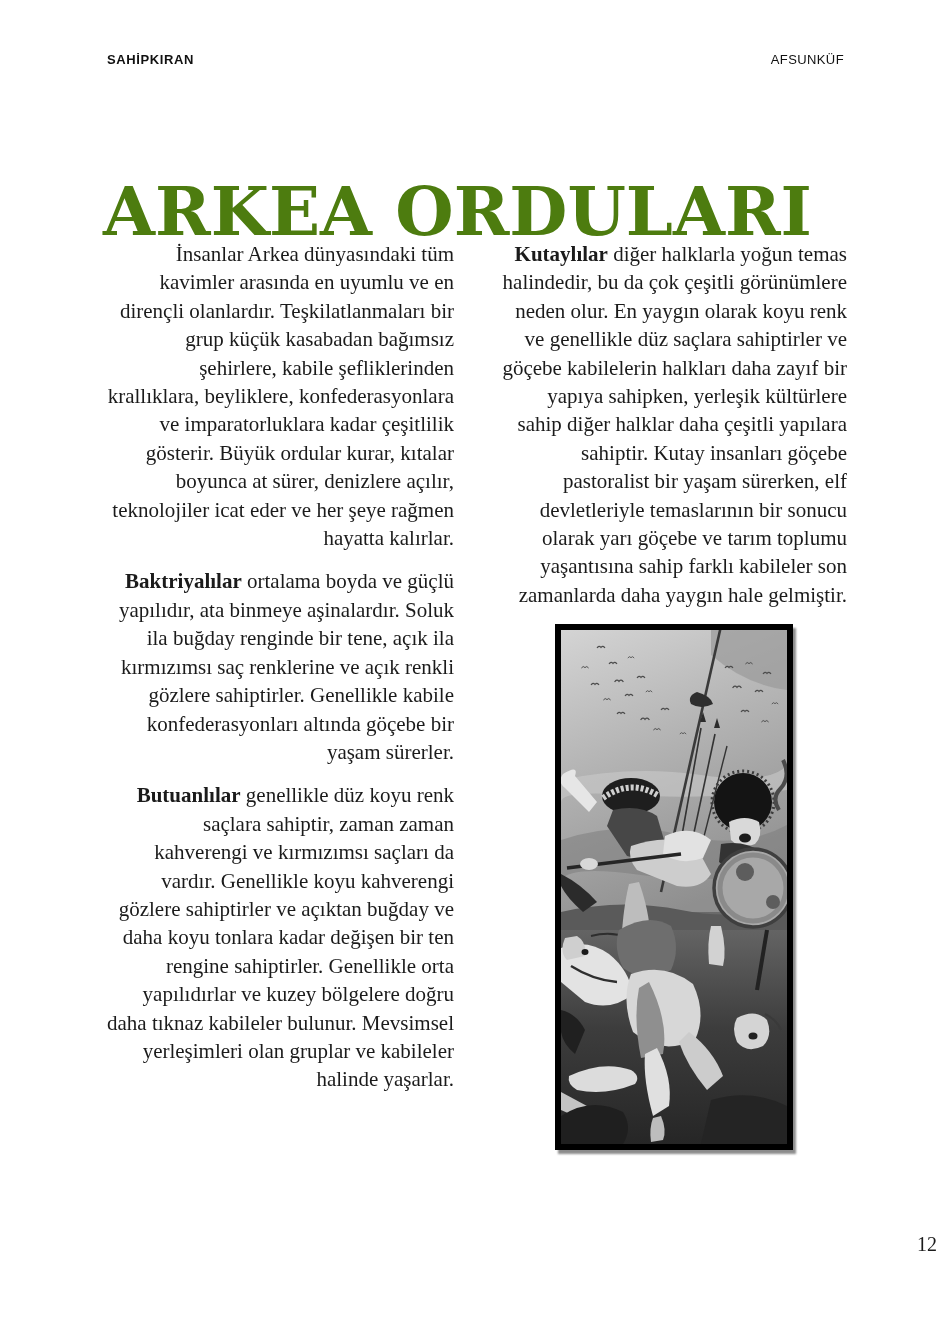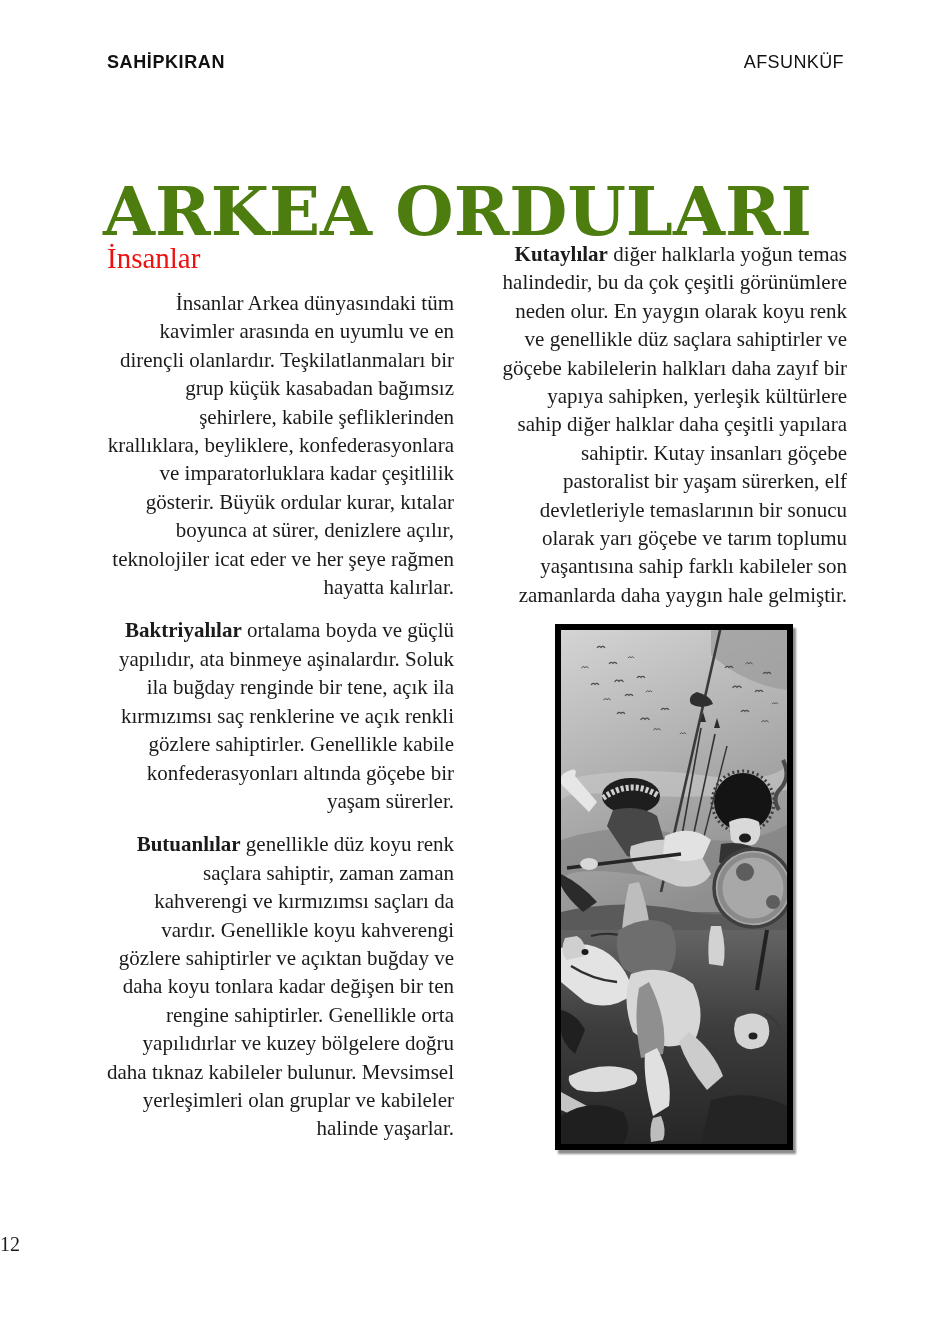--- a/index.html
+++ b/index.html
@@ -9,21 +9,21 @@
     margin:0 auto;
     background:#ffffff;
     font-family:"Liberation Serif", serif;
     color:#1b1b1b;
     overflow:hidden;
   }
   .running-header {
     position:absolute; top:52px; left:107px; right:93px;
     display:flex; justify-content:space-between; align-items:baseline;
     font-family:"Liberation Sans", sans-serif;
-    font-size:18px; color:#111;
+    font-size:13px; color:#111;
   }
   .running-header .hl { font-weight:bold; letter-spacing:0.6px; }
   .running-header .hr { font-weight:normal; letter-spacing:0.4px; }
   .doc-title {
     position:absolute; top:130px; left:103px; width:760px;
     font-family:"DejaVu Serif", serif;
     font-weight:bold;
     font-size:67px; line-height:74px;
     letter-spacing:0px;
     color:#4d7c0f;
@@ -49,40 +49,39 @@
   .figure-frame {
     margin:13px auto 0 auto;
     width:226px; height:514px;
     border:6px solid #000;
     box-shadow:3px 4px 2px rgba(0,0,0,0.45);
     background:#b9b9b9;
   }
   .figure-frame svg { display:block; width:226px; height:514px; }
   .page-number {
     position:absolute; top:1233px; left:0; width:937px;
-    text-align:left;
+    text-align:right;
     font-size:20px; color:#1b1b1b;
   }
 </style>
 </head>
 <body>
 
 <div class="page">
 
   <div class="running-header">
     <span class="hl">SAHİPKIRAN</span>
     <span class="hr">AFSUNKÜF</span>
   </div>
 
   <h1 class="doc-title">ARKEA ORDULARI</h1>
 
   <div class="columns">
 
     <div class="col">
-      <h2 class="section-heading">İnsanlar</h2>
       <p class="body-par"><b></b><span>İnsanlar Arkea dünyasındaki tüm kavimler arasında en uyumlu ve en dirençli olanlardır. Teşkilatlanmaları bir grup küçük kasabadan bağımsız şehirlere, kabile şefliklerinden krallıklara, beyliklere, konfederasyonlara ve imparatorluklara kadar çeşitlilik gösterir. Büyük ordular kurar, kıtalar boyunca at sürer, denizlere açılır, teknolojiler icat eder ve her şeye rağmen hayatta kalırlar.</span></p>
       <p class="body-par"><b>Baktriyalılar</b><span> ortalama boyda ve güçlü yapılıdır, ata binmeye aşinalardır. Soluk ila buğday renginde bir tene, açık ila kırmızımsı saç renklerine ve açık renkli gözlere sahiptirler. Genellikle kabile konfederasyonları altında göçebe bir yaşam sürerler.</span></p>
       <p class="body-par"><b>Butuanlılar</b><span> genellikle düz koyu renk saçlara sahiptir, zaman zaman kahverengi ve kırmızımsı saçları da vardır. Genellikle koyu kahverengi gözlere sahiptirler ve açıktan buğday ve daha koyu tonlara kadar değişen bir ten rengine sahiptirler. Genellikle orta yapılıdırlar ve kuzey bölgelere doğru daha tıknaz kabileler bulunur. Mevsimsel yerleşimleri olan gruplar ve kabileler halinde yaşarlar.</span></p>
     </div>
 
     <div class="col">
       <p class="body-par"><b>Kutaylılar</b><span> diğer halklarla yoğun temas halindedir, bu da çok çeşitli görünümlere neden olur. En yaygın olarak koyu renk ve genellikle düz saçlara sahiptirler ve göçebe kabilelerin halkları daha zayıf bir yapıya sahipken, yerleşik kültürlere sahip diğer halklar daha çeşitli yapılara sahiptir. Kutay insanları göçebe pastoralist bir yaşam sürerken, elf devletleriyle temaslarının bir sonucu olarak yarı göçebe ve tarım toplumu yaşantısına sahip farklı kabileler son zamanlarda daha yaygın hale gelmiştir.</span></p>
 
       <div class="figure-frame">
         <svg viewBox="0 0 226 514" xmlns="http://www.w3.org/2000/svg">

